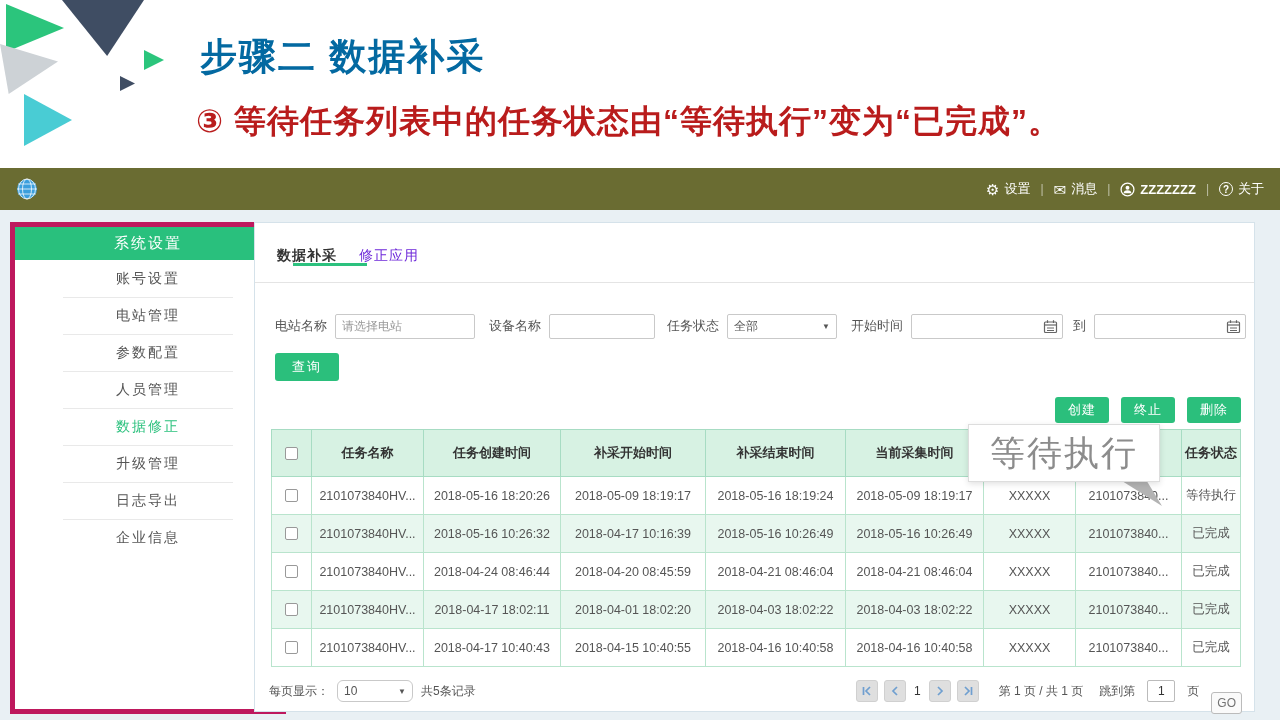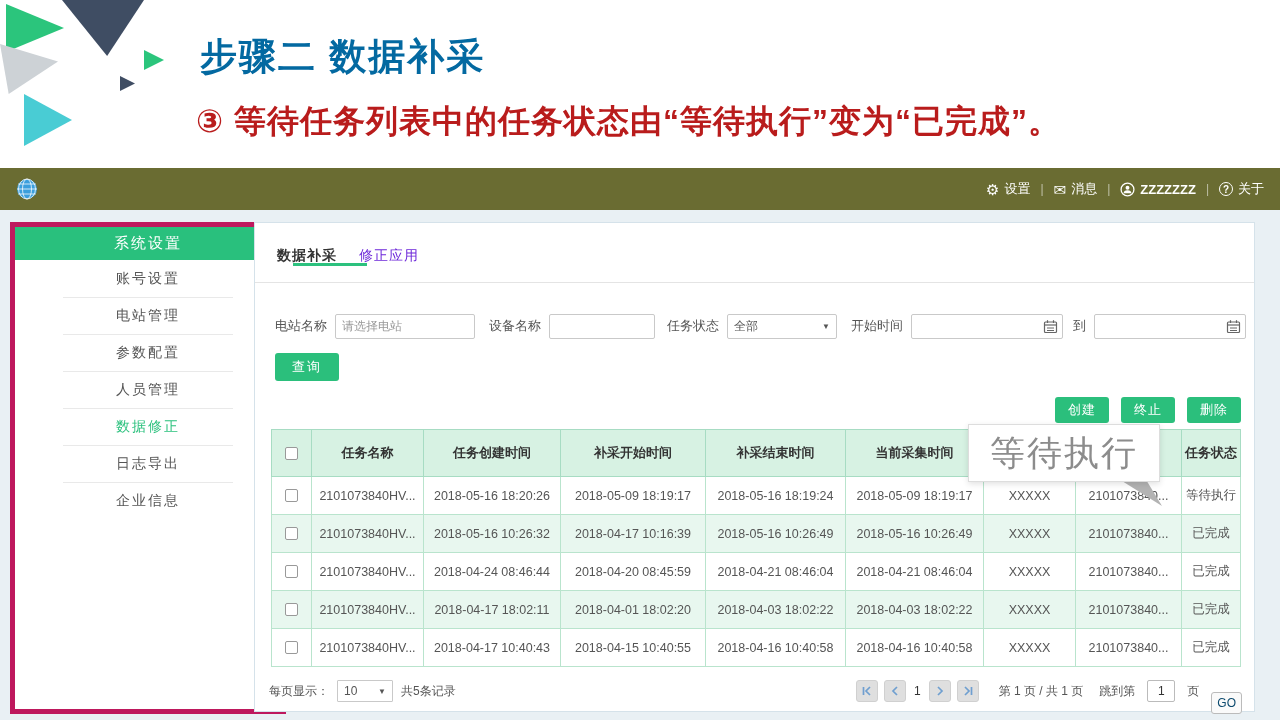--- a/index.html
+++ b/index.html
@@ -90,33 +90,33 @@
   th { background:#d7f2e3; border:1px solid #a7dcc3; height:47px; font-size:13px; color:#333;
        font-weight:bold; text-align:center; }
   td { border:1px solid #b9e4cd; height:38px; font-size:12.5px; color:#555; text-align:center;
        overflow:hidden; white-space:nowrap; }
   tr.alt td { background:#e8f7ef; }
   .checkbox { width:13px; height:13px; border:1px solid #999; background:#fff; margin:0 auto;
               border-radius:2px; cursor:pointer; }
 
   .footer-row { position:absolute; left:14px; right:12px; bottom:8px; height:24px; display:flex;
                 align-items:center; font-size:12px; color:#555; }
-  .psize-box { width:56px; height:22px; border:1px solid #c9c9c9; border-radius:1px; display:flex;
+  .psize-box { width:76px; height:22px; border:1px solid #c9c9c9; border-radius:6px; display:flex;
                align-items:center; padding:0 6px; margin:0 8px; cursor:pointer; }
   .psize-box .caret { margin-left:auto; font-size:8px; color:#555; }
   .pager { margin-left:auto; display:flex; align-items:center; gap:6px; }
   .pg-btn { width:22px; height:22px; background:#dfdfdf; border:1px solid #d0d0d0; border-radius:3px;
             display:flex; align-items:center; justify-content:center; cursor:pointer; }
   .pg-btn svg { stroke:#6f9fd0; stroke-width:1.7; fill:none; }
   .pg-cur { margin:0 2px; color:#333; }
   .pg-info { margin:0 10px 0 14px; }
   .jump-input { width:28px; height:22px; border:1px solid #bbb; border-radius:2px; text-align:center;
                 font-size:12px; color:#333; margin:0 6px; font-family:inherit; }
   .go-btn { height:22px; border:1px solid #bbb; background:#fafafa; border-radius:3px; padding:0 5px;
-            font-size:12px; color:#0c4a6e; margin-left:6px; cursor:pointer; font-family:inherit;margin-top:24px; }
+            font-size:12px; color:#737373; margin-left:6px; cursor:pointer; font-family:inherit;margin-top:24px; }
   .jump-unit { margin-right:0; }
 
   
   .callout { position:absolute; left:968px; top:424px; width:192px; height:58px; background:#fff;
              border:1px solid #ddd; box-shadow:0 2px 6px rgba(0,0,0,.12); z-index:20; display:flex;
              align-items:center; justify-content:center; font-size:35px; color:#8c8c8c; letter-spacing:2px; }
   .callout-pointer { position:absolute; left:1122px; top:481px; width:40px; height:25px; background:#b3b3b3;
              clip-path:polygon(0 0,62% 0,100% 100%); z-index:19; }
 </style>
 </head>
@@ -175,20 +175,21 @@
 
   <div class="main">
 
     <div class="sidebar">
       <div class="sidebar-header">系统设置</div>
       <div class="sidebar-item">账号设置</div>
       <div class="sidebar-item">电站管理</div>
       <div class="sidebar-item">参数配置</div>
       <div class="sidebar-item">人员管理</div>
       <div class="sidebar-item active">数据修正</div>
+      <div class="sidebar-item">升级管理</div>
       <div class="sidebar-item">日志导出</div>
       <div class="sidebar-item">企业信息</div>
     </div>
 
     <div class="content">
 
       <div class="tabrow">
         <div class="tab tab1 active">
           <span>数据补采</span>
           <div class="tab-underline"></div>

